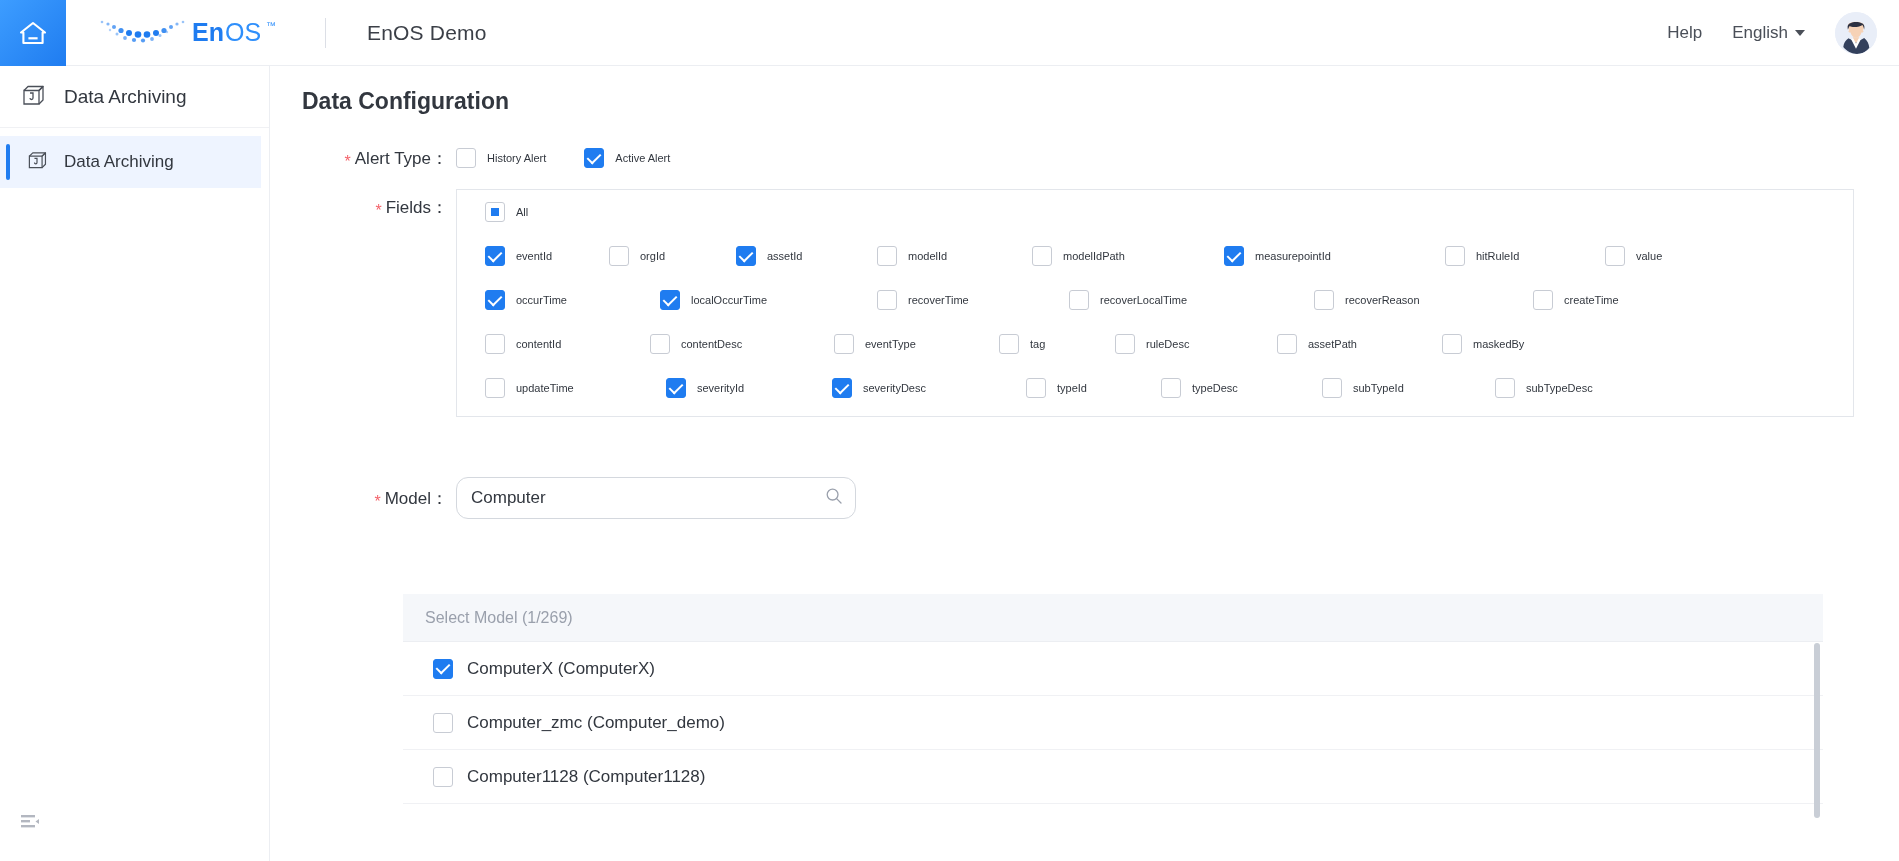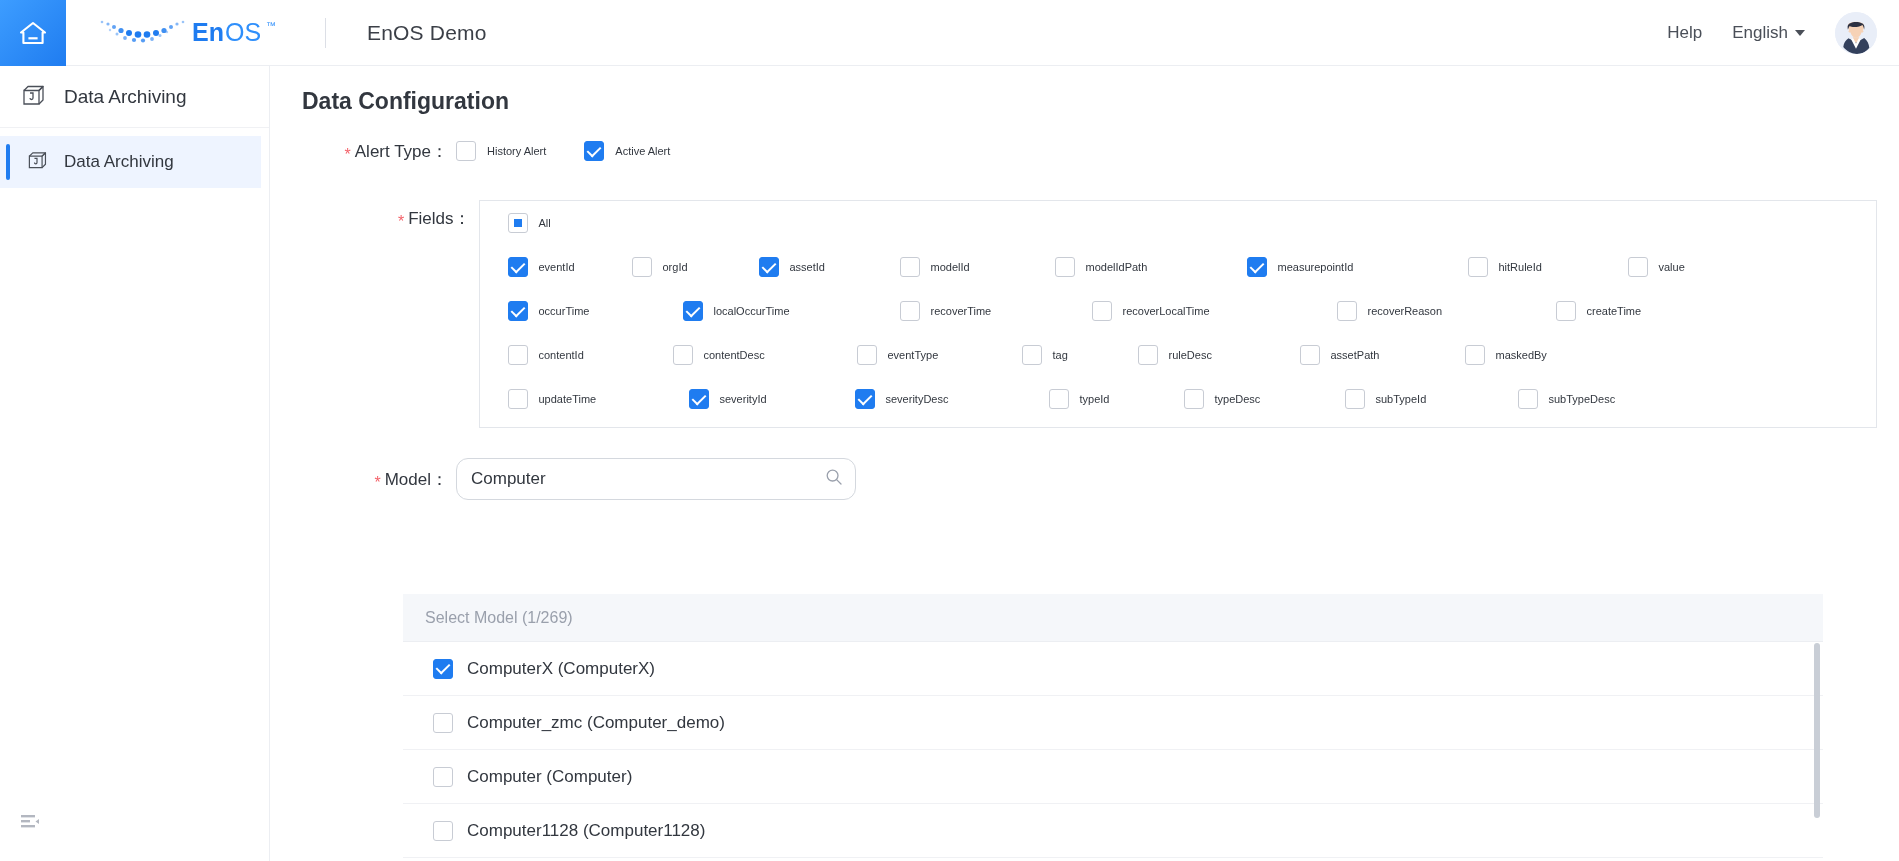--- a/index.html
+++ b/index.html
@@ -127,42 +127,42 @@
     border: solid #fff; border-width: 0 2.2px 2.2px 0;
     transform: rotate(45deg) translate(-1px,-1px);
   }
   .cb.indet::after {
     content: ""; width: 8px; height: 8px; background: #1f7cf0;
   }
   .cb-wrap { display: flex; align-items: center; gap: 11px; cursor: pointer; }
   .cb-text { font-size: 11px; color: #32373f; white-space: nowrap; }
 
   
-  .alert-row { margin-top: 25px; }
+  .alert-row { margin-top: 32px; }
   .alert-opts { display: flex; align-items: center; gap: 38px; padding-top: 1px; }
 
   
-  .fields-row { margin-top: 44px; justify-content: center; }
+  .fields-row { margin-top: 26px; }
   .fields-box {
     width: 1398px;
     border: 1px solid #e3e6eb;
     background: #fff;
     padding: 8px 0 18px 0;
     position: relative; top: -7px;
   }
   .fields-all { padding: 4px 0 0 28px; }
   .fld-grid { padding: 0 0 0 28px; }
   .fld-line {
     display: flex; align-items: center;
     margin-top: 24px;
   }
   .fld-cell { display: flex; align-items: center; gap: 11px; cursor: pointer; }
 
   
-  .model-row { margin-top: 33px; }
+  .model-row { margin-top: 63px; }
   .model-input {
     width: 400px; height: 42px;
     border: 1px solid #d4d8de; border-radius: 12px;
     display: flex; align-items: center;
     padding: 0 12px 0 14px;
     position: relative; top: -10px;
   }
   .model-input input {
     border: none; outline: none; flex: 1;
     font-size: 17px; color: #32373f;
@@ -489,23 +489,19 @@
     <div class="ml-item">
       <span class="cb checked"></span>
       <span class="cb-text">ComputerX (ComputerX)</span>
     </div>
     <div class="ml-item">
       <span class="cb"></span>
       <span class="cb-text">Computer_zmc (Computer_demo)</span>
     </div>
     <div class="ml-item">
       <span class="cb"></span>
-      <span class="cb-text">Computer (Computer)</span>
-    </div>
-    <div class="ml-item">
-      <span class="cb"></span>
       <span class="cb-text">Computer1128 (Computer1128)</span>
     </div>
 
     <div class="ml-scroll"></div>
   </div>
 
 </div>
 
 </body></html>

